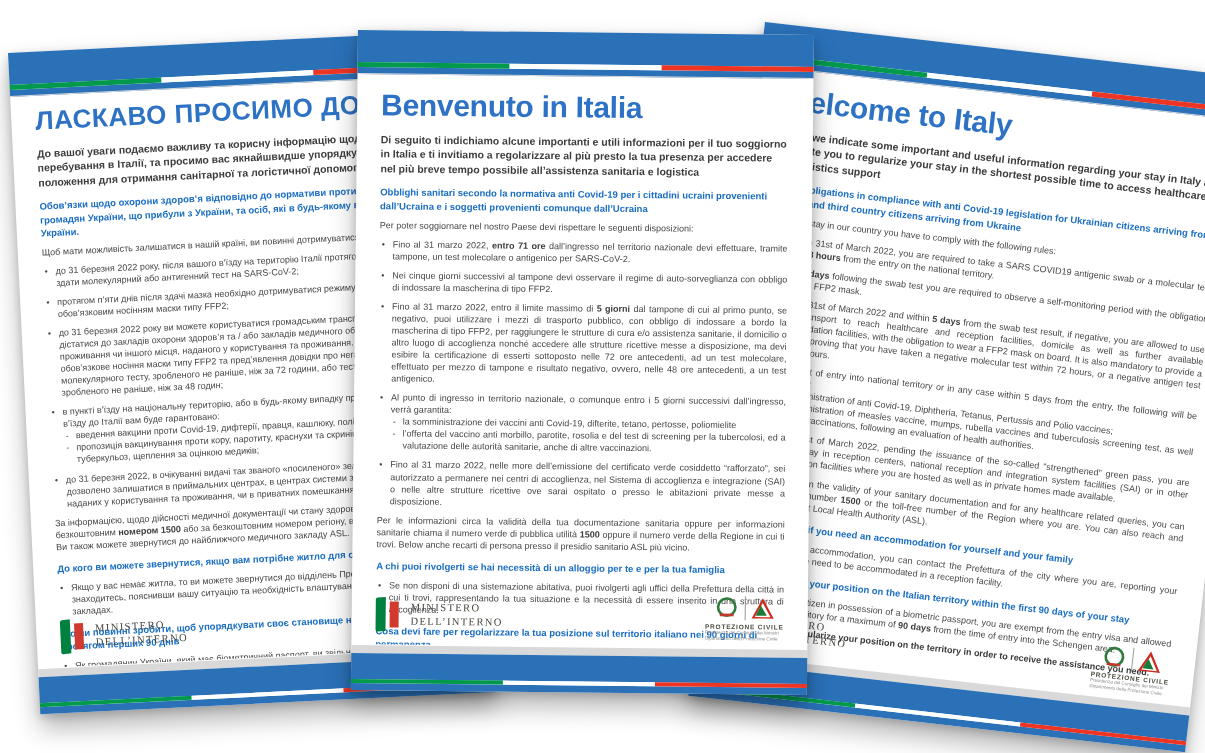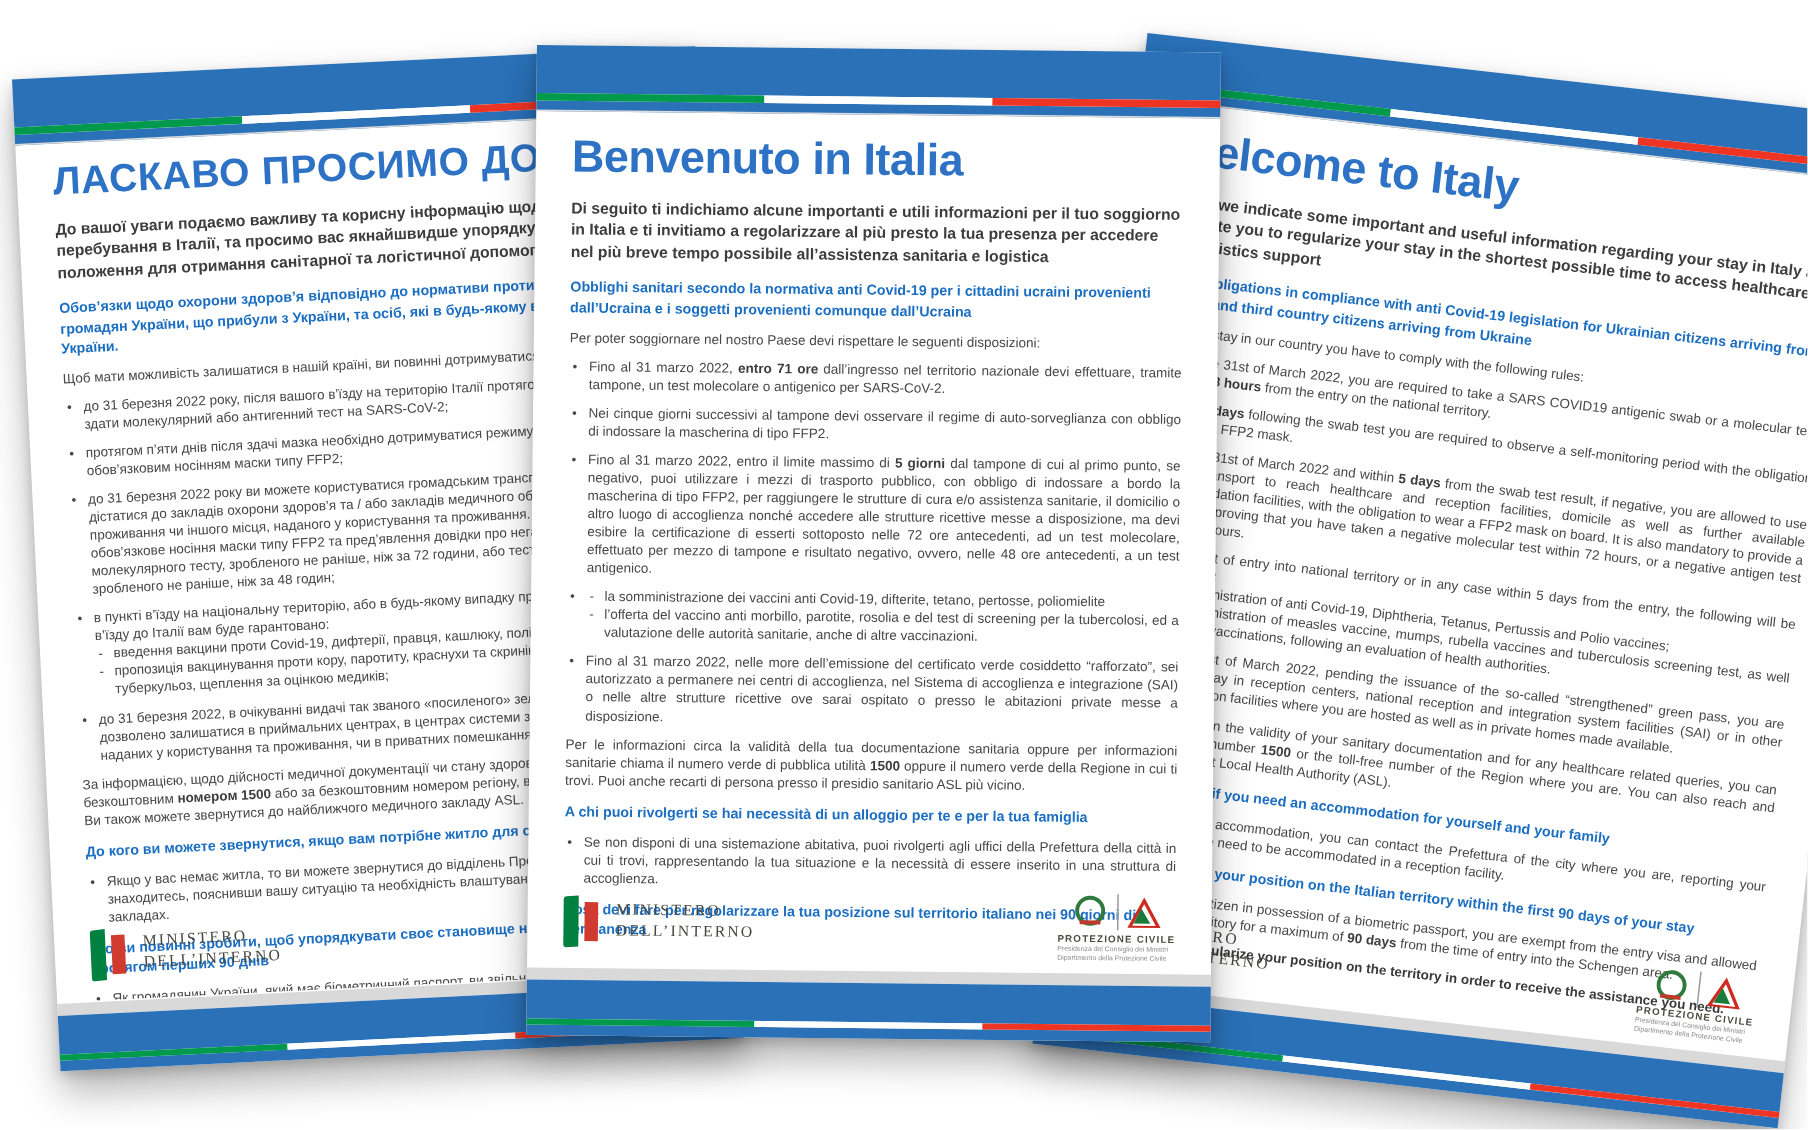--- a/index.html
+++ b/index.html
@@ -198,25 +198,26 @@
     <div class="hd-thin"></div>
     <div class="body pad">
       <div class="title">Benvenuto in Italia</div>
       <div class="intro">Di seguito ti indichiamo alcune importanti e utili informazioni per il tuo soggiorno in Italia e ti invitiamo a regolarizzare al più presto la tua presenza per accedere nel più breve tempo possibile all’assistenza sanitaria e logistica</div>
       <div class="bh">Obblighi sanitari secondo la normativa anti Covid-19 per i cittadini ucraini provenienti dall’Ucraina e i soggetti provenienti comunque dall’Ucraina</div>
       <div class="p">Per poter soggiornare nel nostro Paese devi rispettare le seguenti disposizioni:</div>
       <div class="bl"><span>Fino al 31 marzo 2022, </span><b>entro 71 ore</b><span> dall’ingresso nel territorio nazionale devi effettuare, tramite tampone, un test molecolare o antigenico per SARS-CoV-2.</span></div>
       <div class="bl"><span>Nei cinque giorni successivi al tampone devi osservare il regime di auto-sorveglianza con obbligo di indossare la mascherina di tipo FFP2.</span></div>
       <div class="bl"><span>Fino al 31 marzo 2022, entro il limite massimo di </span><b>5 giorni</b><span> dal tampone di cui al primo punto, se negativo, puoi utilizzare i mezzi di trasporto pubblico, con obbligo di indossare a bordo la mascherina di tipo FFP2, per raggiungere le strutture di cura e/o assistenza sanitarie, il domicilio o altro luogo di accoglienza nonché accedere alle strutture ricettive messe a disposizione, ma devi esibire la certificazione di esserti sottoposto nelle 72 ore antecedenti, ad un test molecolare, effettuato per mezzo di tampone e risultato negativo, ovvero, nelle 48 ore antecedenti, a un test antigenico.</span></div>
       <div class="bl">
+        <span>Al punto di ingresso in territorio nazionale, o comunque entro i 5 giorni successivi dall’ingresso, verrà garantita:</span>
         <div class="sub"><span>la somministrazione dei vaccini anti Covid-19, difterite, tetano, pertosse, poliomielite</span></div>
         <div class="sub"><span>l’offerta del vaccino anti morbillo, parotite, rosolia e del test di screening per la tubercolosi, ed a valutazione delle autorità sanitarie, anche di altre vaccinazioni.</span></div>
       </div>
       <div class="bl"><span>Fino al 31 marzo 2022, nelle more dell’emissione del certificato verde cosiddetto “rafforzato”, sei autorizzato a permanere nei centri di accoglienza, nel Sistema di accoglienza e integrazione (SAI) o nelle altre strutture ricettive ove sarai ospitato o presso le abitazioni private messe a disposizione.</span></div>
-      <div class="p"><span>Per le informazioni circa la validità della tua documentazione sanitaria oppure per informazioni sanitarie chiama il numero verde di pubblica utilità </span><b>1500</b><span> oppure il numero verde della Regione in cui ti trovi. Puoi anche recarti di persona presso il presidio sanitario ASL più vicino.</span></div>
+      <div class="p"><span>Per le informazioni circa la validità della tua documentazione sanitaria oppure per informazioni sanitarie chiama il numero verde di pubblica utilità </span><b>1500</b><span> oppure il numero verde della Regione in cui ti trovi. Below anche recarti di persona presso il presidio sanitario ASL più vicino.</span></div>
       <div class="bh">A chi puoi rivolgerti se hai necessità di un alloggio per te e per la tua famiglia</div>
       <div class="bl"><span>Se non disponi di una sistemazione abitativa, puoi rivolgerti agli uffici della Prefettura della città in cui ti trovi, rappresentando la tua situazione e la necessità di essere inserito in una struttura di accoglienza.</span></div>
       <div class="bh">Cosa devi fare per regolarizzare la tua posizione sul territorio italiano nei 90 giorni di permanenza</div>
 
     </div>
     <div class="logos">
       <div class="mlogo">
         <div class="mflag">
             <div class="mg"></div>
             <div class="mr"></div>

